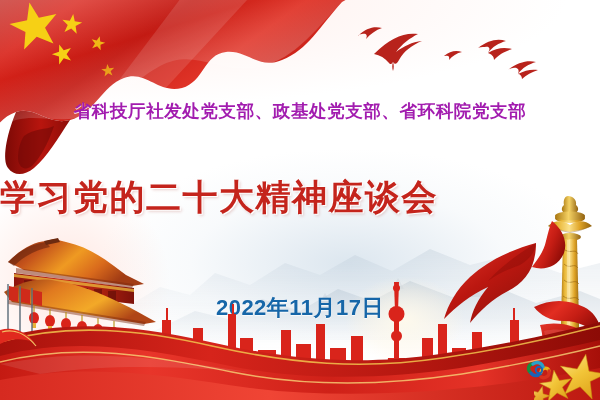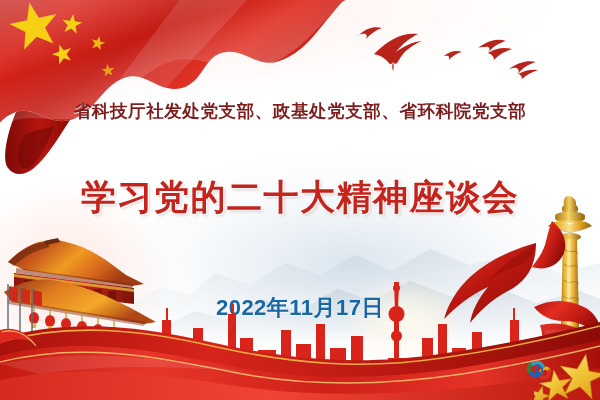--- a/index.html
+++ b/index.html
@@ -57,27 +57,26 @@
 
   
   .logo{position:absolute;left:524px;top:356px;width:30px;height:28px;}
 
   
   .subtitle{
     position:absolute;left:0;top:99px;width:600px;
     text-align:center;
     font-size:17.5px;font-weight:bold;
     letter-spacing:.6px;
-    color:#7f1d1d;
+    color:#a21caf;
     text-shadow:0 1px 0 rgba(255,255,255,.85);
     white-space:nowrap;
   }
   .title{
     position:absolute;left:0;top:174px;width:600px;
-    text-align:center;
     font-size:35px;font-weight:bold;
     letter-spacing:1.5px;
     color:#c4241c;
     text-shadow:
       1.2px 1.2px 0 rgba(255,255,255,.95),
       -.8px -.8px 0 rgba(255,255,255,.8),
       2px 2px 3px rgba(160,40,30,.22);
     white-space:nowrap;
   }
   .date{

